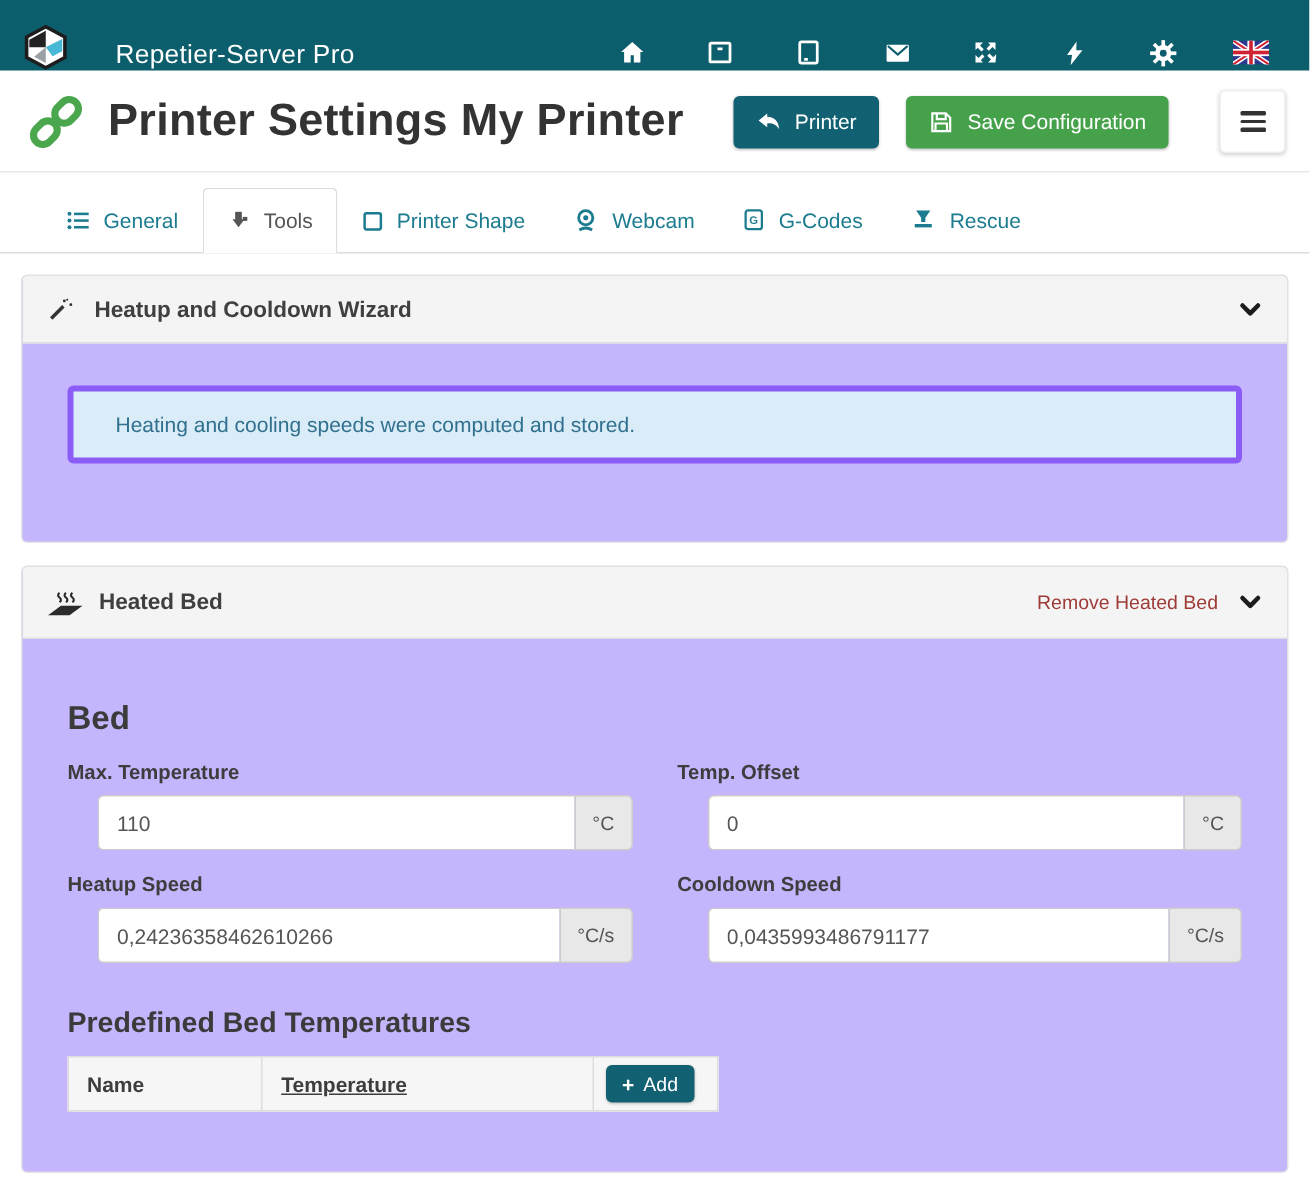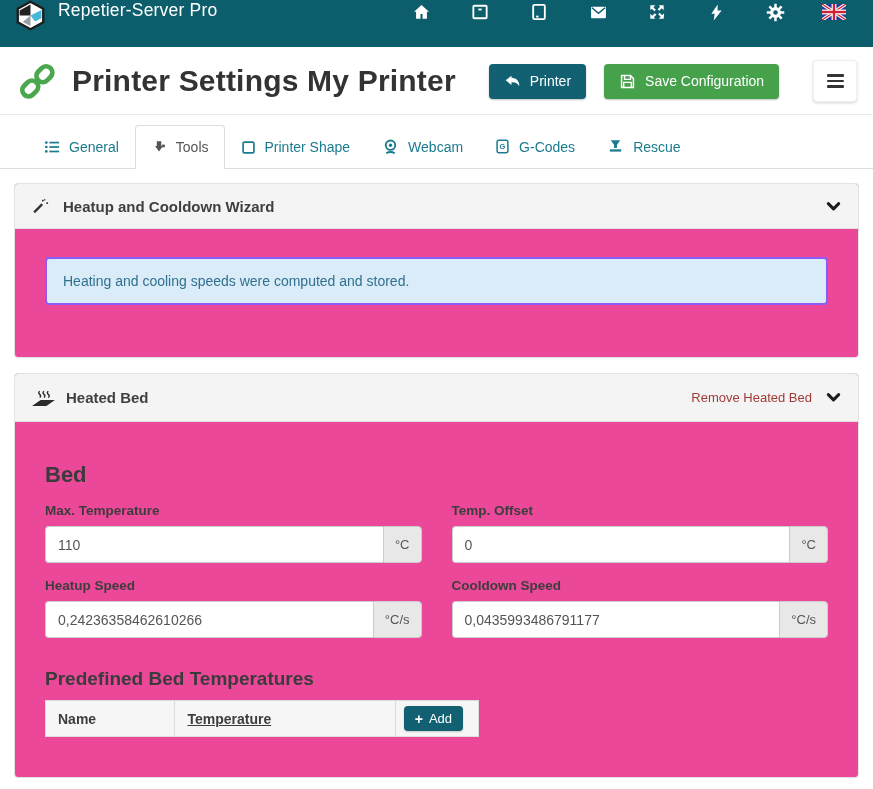--- a/index.html
+++ b/index.html
@@ -1,55 +1,55 @@
 <!DOCTYPE html>
 <html><head>
 <meta charset="utf-8">
 <style>
   html,body{margin:0;padding:0;width:873px;height:789px;overflow:hidden;background:#fff;
     font-family:"Liberation Sans",sans-serif;-webkit-font-smoothing:antialiased;}
   
-  .navbar{height:47px;background:#0d5e6c;display:flex;align-items:flex-start;padding:0 15px;box-sizing:border-box;}
+  .navbar{height:47px;background:#0d5e6c;display:flex;align-items:flex-end;padding:0 15px;box-sizing:border-box;gap:19px;}
   .brand{color:#fff;font-size:17.5px;font-weight:500;margin-left:12px;letter-spacing:.2px;}
   .nav-icons{margin-left:auto;display:flex;align-items:center;gap:35px;padding-right:12px;}
   .nav-icon{width:24px;height:24px;display:flex;align-items:center;justify-content:center;cursor:pointer;}
   
   .page-header{display:flex;align-items:center;padding:13px 16px 12px;border-bottom:1px solid #e9e9e9;}
   .page-title{font-size:30px;color:#333;font-weight:600;margin:0 17px 0 14px;white-space:nowrap;letter-spacing:.2px;}
   .btn{display:inline-flex;align-items:center;gap:9px;border:none;border-radius:4px;color:#fff;font-size:14px;
     font-family:inherit;padding:9px 15px;cursor:pointer;box-shadow:0 1px 2px rgba(0,0,0,.25);}
   .btn-teal{background:#116173;margin-left:16px;}
   .btn-green{background:#46a14b;margin-left:18px;}
   .menu-btn{margin-left:auto;background:#fff;border:1px solid #f0f0f0;border-radius:4px;width:44px;height:42px;
     display:flex;flex-direction:column;align-items:center;justify-content:center;gap:3px;cursor:pointer;
     box-shadow:0 1px 3px rgba(0,0,0,.18);}
   .menu-btn i{display:block;width:17px;height:2.6px;background:#333;border-radius:1px;}
   
   .tabbar{display:flex;align-items:flex-end;margin-top:9px;padding:0 28px;border-bottom:1px solid #ddd;}
   .tab{display:flex;align-items:flex-end;gap:9px;padding:13px 15px;font-size:14px;color:#1b7b8f;cursor:pointer;
     border:1px solid transparent;margin-bottom:-1px;border-radius:4px 4px 0 0;white-space:nowrap;}
   .tab.active{background:#fff;border-color:#ddd #ddd #fff;color:#555;}
   
-  .panel{margin:14px 14px 0;border:1px solid #e2e2e2;border-radius:4px;background:#ec4899;overflow:hidden;}
+  .panel{margin:14px 14px 0;border:1px solid #e2e2e2;border-radius:4px;background:#c4b5fd;overflow:hidden;}
   .panel-2{margin-top:15px;}
   .panel-header{display:flex;align-items:center;gap:14px;padding:13px 16px;background:#f4f4f4;
     border-bottom:1px solid #e0e0e0;font-size:15px;font-weight:bold;color:#3f3f3f;}
   .ph-right{margin-left:auto;display:flex;align-items:center;gap:13px;}
   .remove-link{color:#9e3b37;font-size:13px;font-weight:normal;cursor:pointer;}
   .chev{display:flex;cursor:pointer;}
   .wizard-body{padding:28px 30px 52px;}
-  .alert-info{background:#d9ecf7;border:2px solid #8b5cf6;border-radius:4px;padding:14px 16px;color:#31708f;font-size:14px;}
+  .alert-info{background:#d9ecf7;border:4px solid #8b5cf6;border-radius:4px;padding:14px 28px;color:#31708f;font-size:14px;}
   
   .bed-body{padding:16px 30px 40px;}
   .h-bed{font-size:22px;color:#3b3b3b;font-weight:600;margin:24px 0 0;}
   .form-grid{display:grid;grid-template-columns:1fr 1fr;column-gap:30px;}
   .field label{display:block;font-size:13.5px;font-weight:bold;color:#3d3d3d;margin:15px 0 8px;}
   .igroup{display:flex;width:100%;}
   .igroup input{flex:1;min-width:0;height:37px;border:1px solid #ccc;border-right:none;border-radius:4px 0 0 4px;
-    padding:0 12px;font-size:14px;color:#555;font-family:inherit;background:#fff;box-sizing:border-box;outline:none;}
+    padding:0 12px;font-size:14px;color:#555;font-family:inherit;background:#fff;box-sizing:border-box;outline:none;margin-left:20px;}
   .addon{display:flex;align-items:center;padding:0 11px;background:#e8e8e8;border:1px solid #ccc;
     border-radius:0 4px 4px 0;font-size:13px;color:#555;height:37px;box-sizing:border-box;}
   .h-pre{font-size:19px;color:#3b3b3b;font-weight:600;margin:30px 0 10px;}
   table.temps{border-collapse:collapse;width:434px;background:#f6f6f6;}
   .temps th{border:1px solid #ddd;background:#f6f6f6;text-align:left;padding:6px 12px;font-size:14px;color:#3d3d3d;height:23px;}
   .temps th.c-name{width:140px;}
   .temps th.c-temp{width:255px;text-decoration:underline;}
   .temps th.c-add{width:70px;padding:3px 8px;}
   .btn-add{display:inline-flex;align-items:center;gap:6px;background:#116173;color:#fff;font-size:13px;border:none;
     border-radius:4px;padding:5px 11px;cursor:pointer;font-family:inherit;box-shadow:0 1px 2px rgba(0,0,0,.2);}

